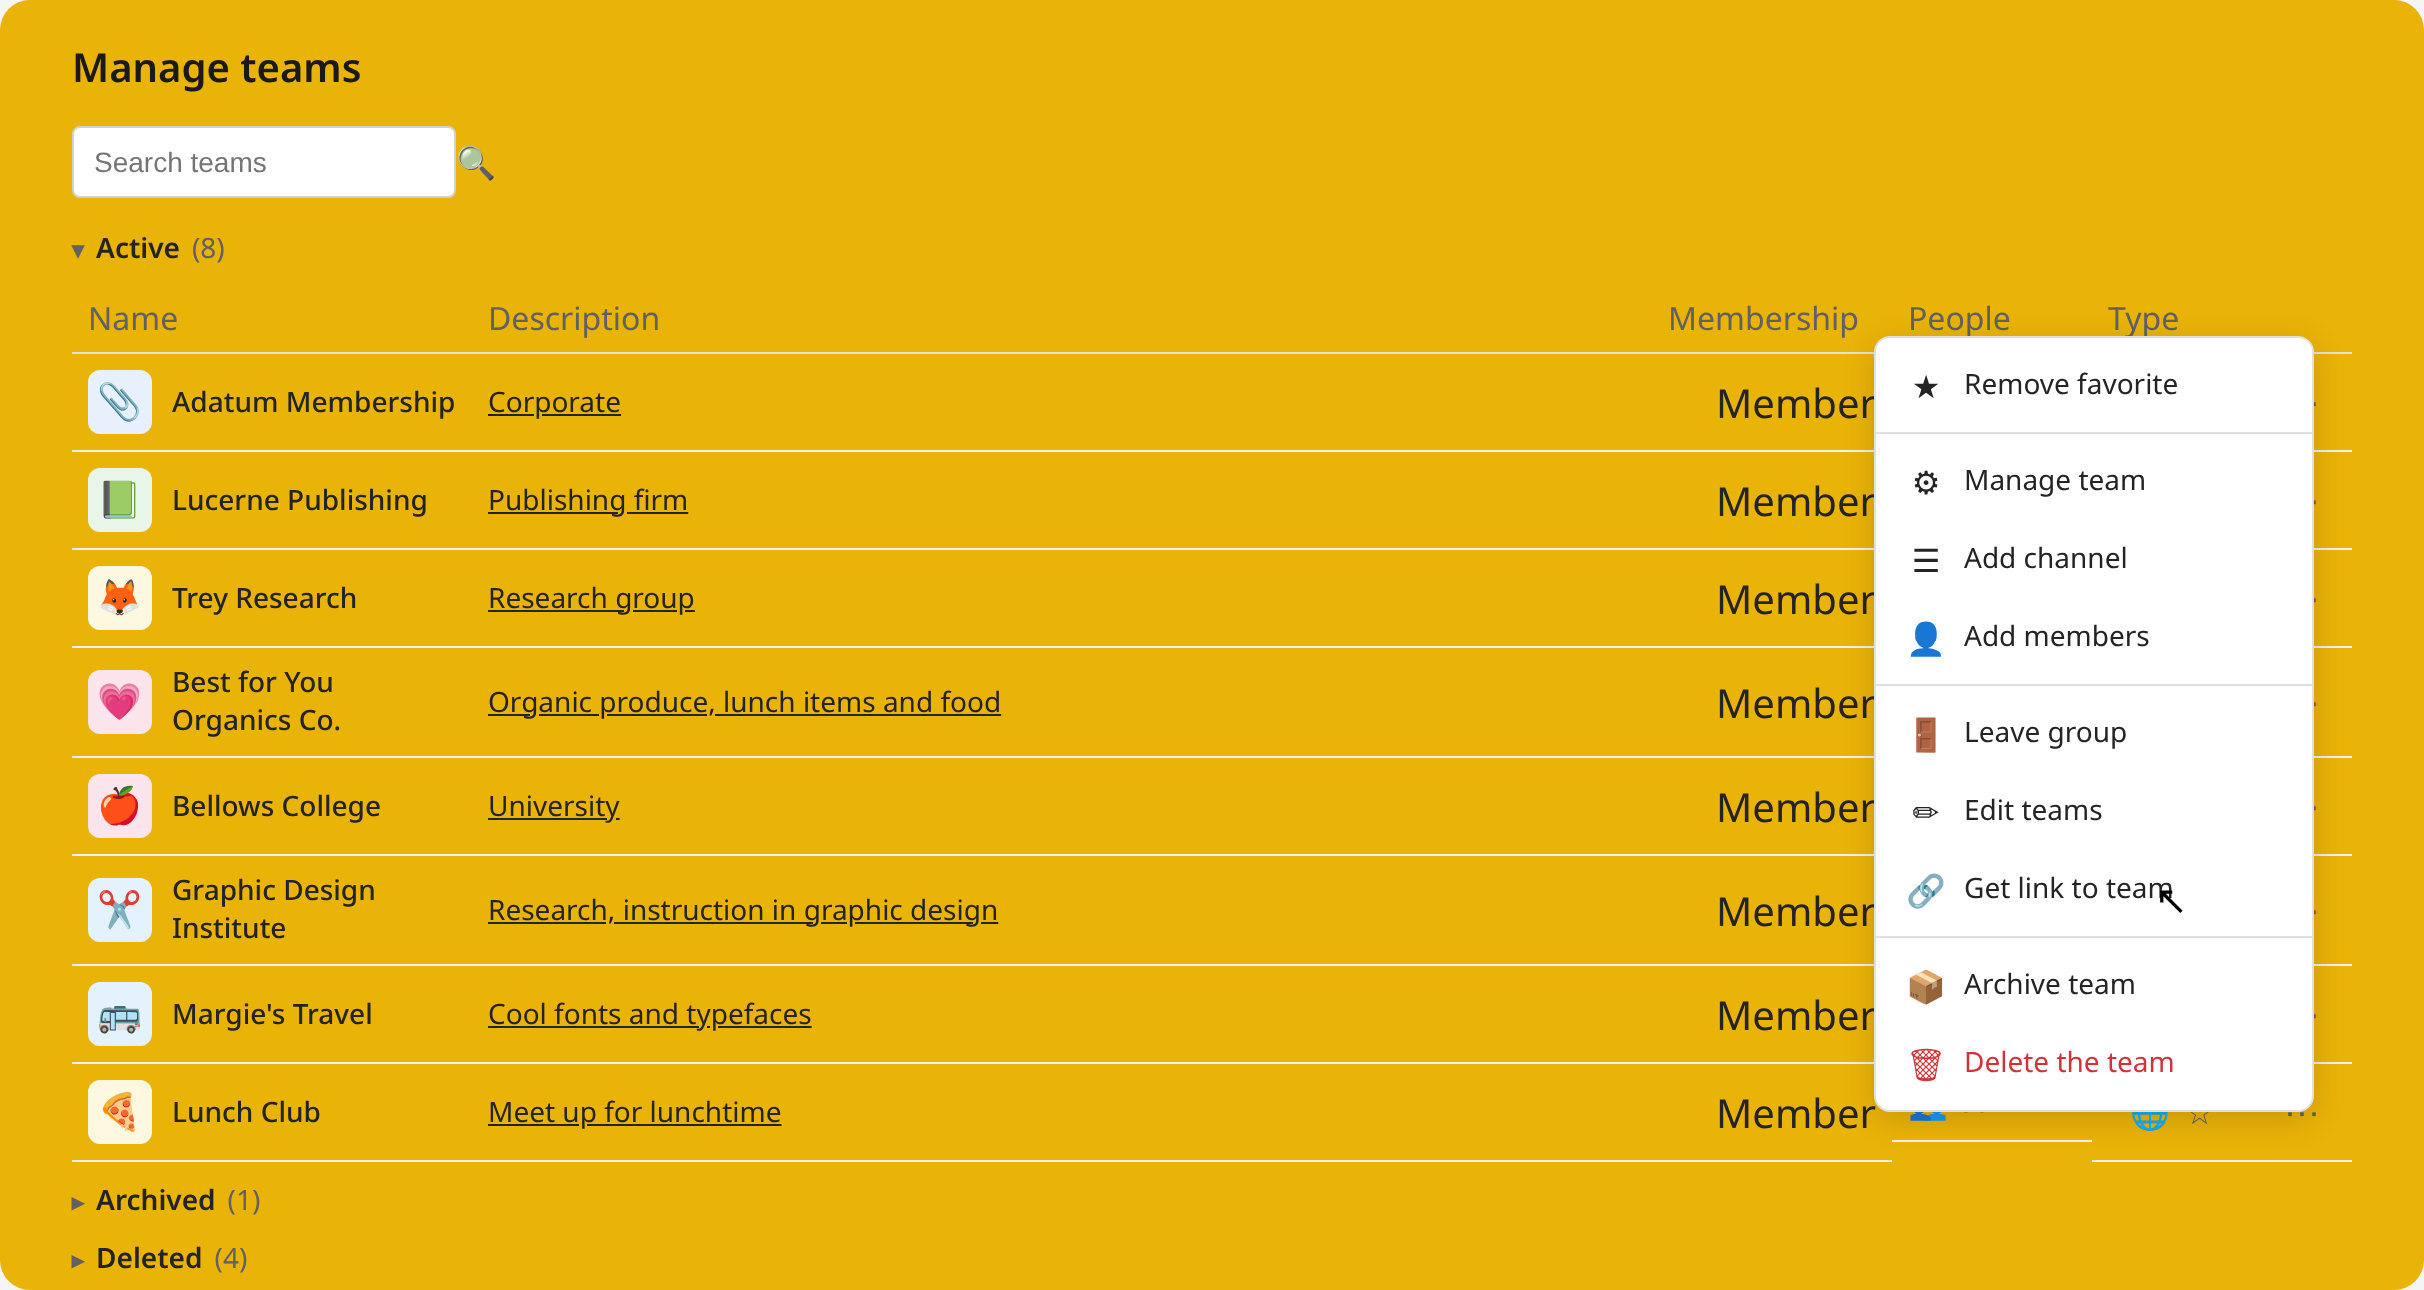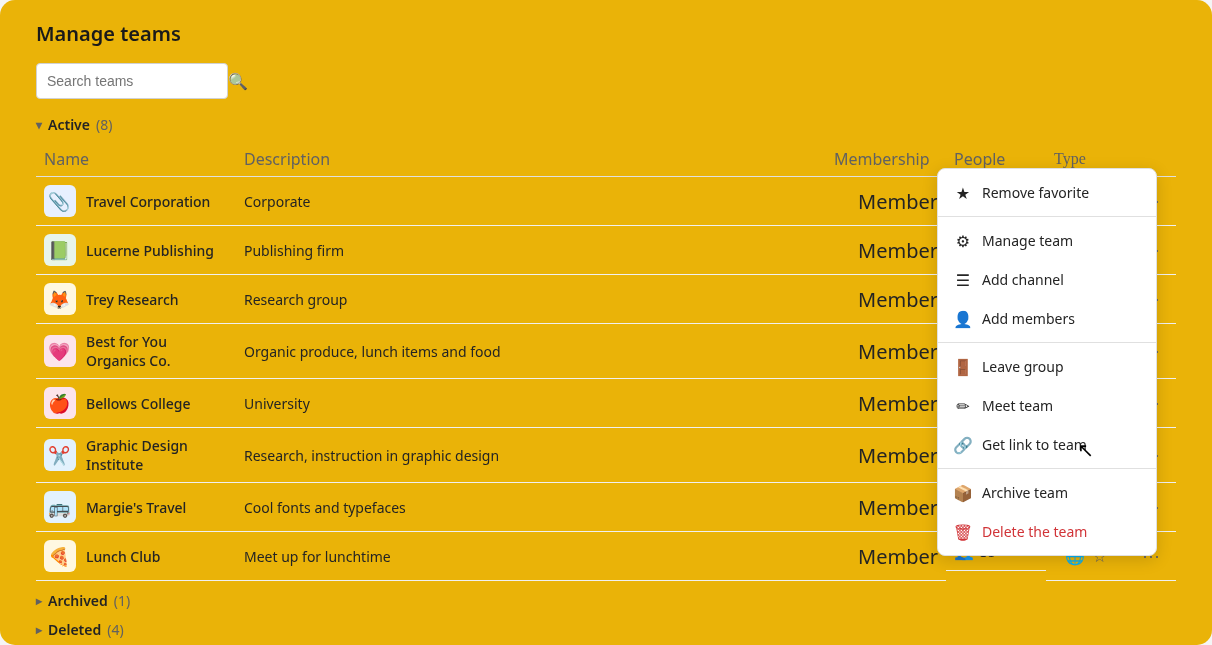--- a/index.html
+++ b/index.html
@@ -100,20 +100,21 @@
       font-size: 18px;
       flex-shrink: 0;
     }
     .team-name-text {
       font-size: 14px;
       font-weight: 500;
     }
     .description-cell {
       color: #424242;
       font-size: 14px;
+      text-decoration: underline;
     }
     .membership-cell {
       color: #424242;
       font-size: 20px;
       text-align: right;
     }
     .people-cell {
       display: flex;
       align-items: center;
       gap: 6px;
@@ -130,21 +131,21 @@
       border-radius: 4px;
       line-height: 1;
     }
     .actions-col {
       width: 40px;
       text-align: center;
     }
     .col-name { width: 200px; }
     .col-membership { width: 120px; }
     .col-people { width: 100px; }
-    .col-type { width: 80px; font-family: Liberation Serif, serif; }
+    .col-type { width: 80px; }
     .col-actions { width: 50px; }
 
     
     .context-menu {
       position: absolute;
       top: 168px;
       right: 55px;
       background: #fff;
       border: 1px solid #e0e0e0;
       border-radius: 8px;
@@ -221,21 +222,21 @@
         <th class="col-people">People</th>
         <th class="col-type">Type</th>
         <th class="col-actions"></th>
       </tr>
     </thead>
     <tbody id="teams-tbody">
         <tr>
     <td>
       <div class="team-name-cell">
         <div class="team-icon" style="background:#e8f0fe;">📎</div>
-        <span class="team-name-text">Travel Corporation</span>
+        <span class="team-name-text">Adatum Membership</span>
       </div>
     </td>
     <td class="description-cell">Corporate</td>
     <td class="membership-cell">Member</td>
     <td></td>
     <td></td>
     <td class="actions-col">
       <button class="more-btn">···</button>
     </td>
   </tr>
@@ -387,21 +388,21 @@
     <span class="menu-icon">👤</span>
     <span>Add members</span>
   </div>
       <div class="divider"></div>
       <div class="context-menu-item">
     <span class="menu-icon">🚪</span>
     <span>Leave group</span>
   </div>
       <div class="context-menu-item">
     <span class="menu-icon">✏</span>
-    <span>Meet team</span>
+    <span>Edit teams</span>
   </div>
       <div class="context-menu-item">
     <span class="menu-icon">🔗</span>
     <span>Get link to team</span>
   </div>
       <div class="divider"></div>
       <div class="context-menu-item">
     <span class="menu-icon">📦</span>
     <span>Archive team</span>
   </div>

